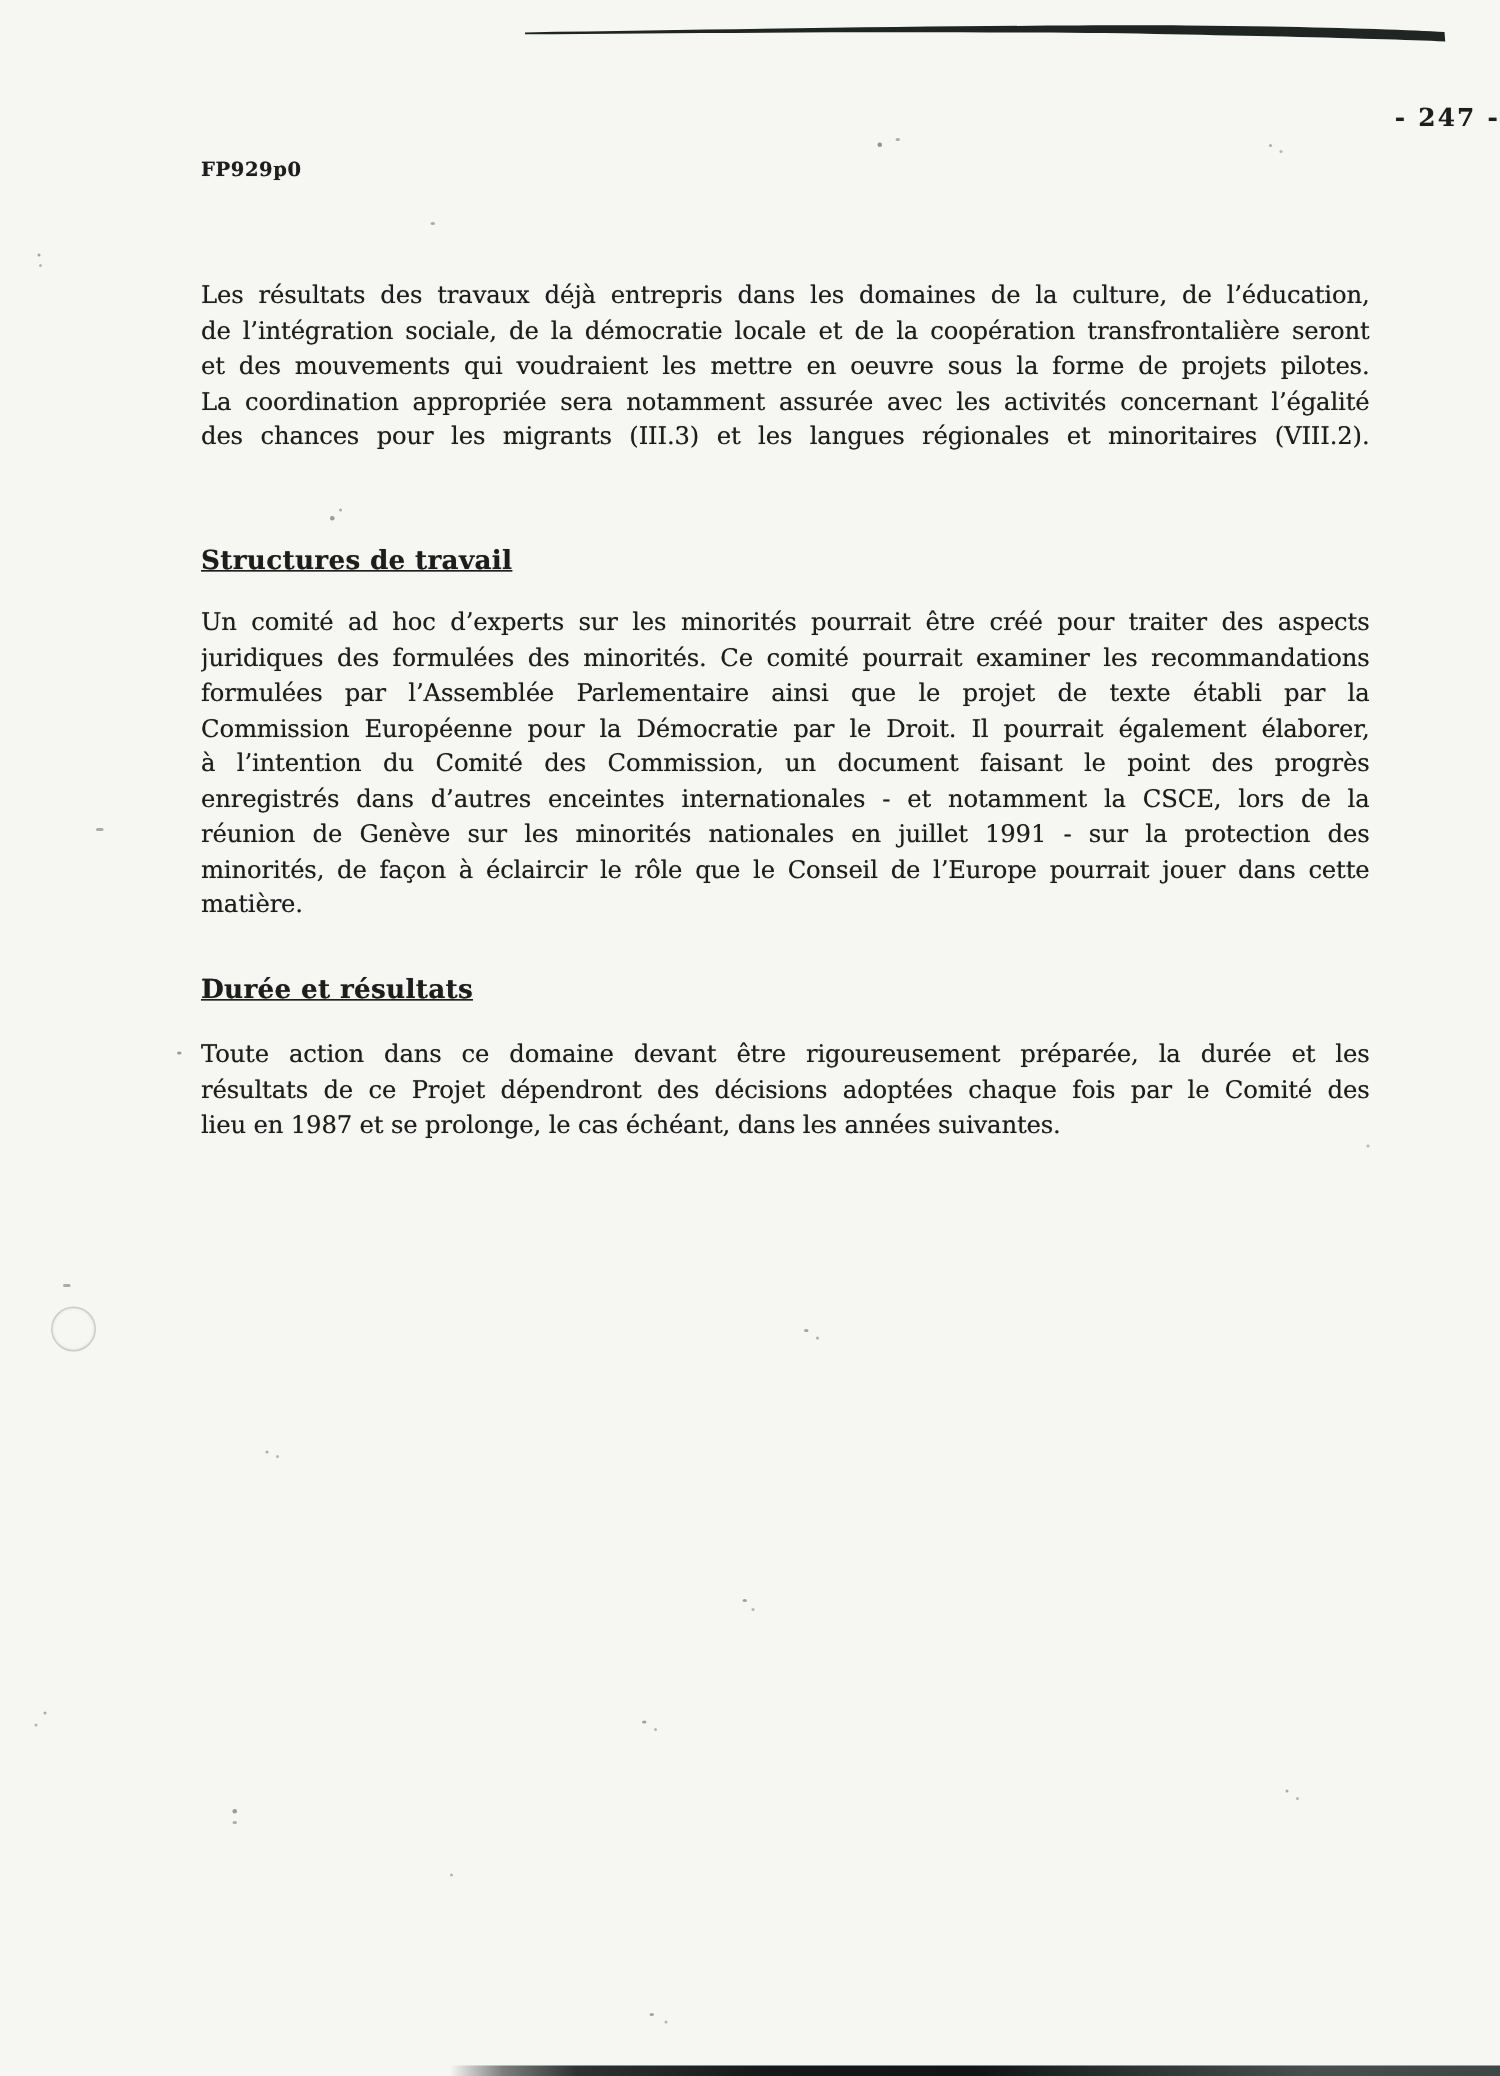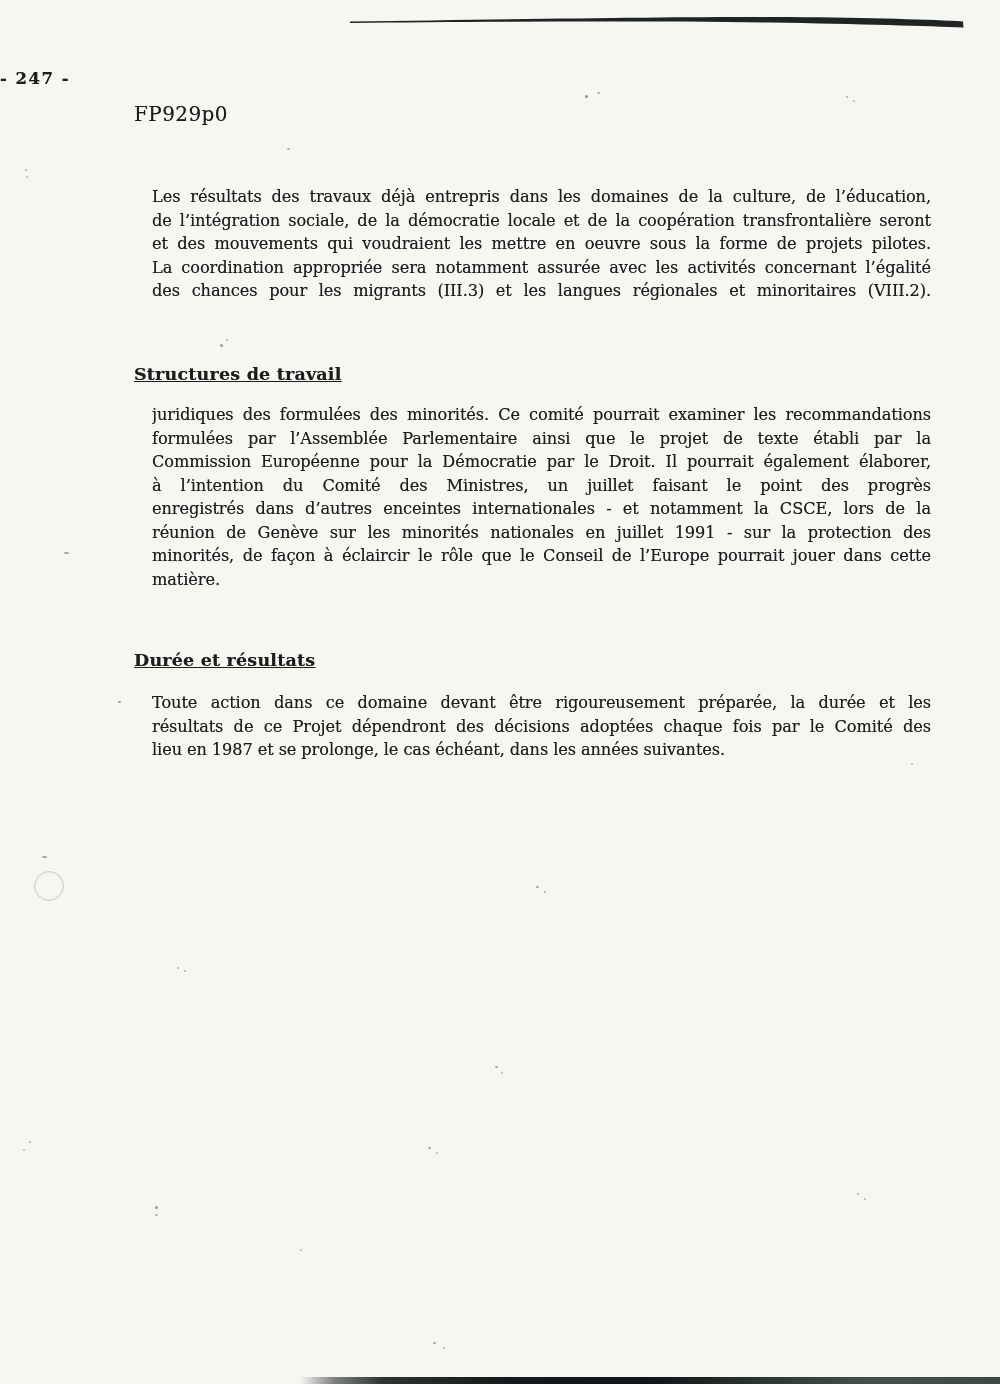--- a/index.html
+++ b/index.html
@@ -12,32 +12,32 @@
     position: relative;
     width: 1000px; height: 1384px;
     background: #f6f6f3;
     overflow: hidden;
     color: #1d1d1d;
   }
   .ink { text-shadow: 0 0 0.45px rgba(25,25,25,0.6); }
 
   .page-number {
     position: absolute; top: 67px; left: 0; width: 1000px;
-    text-align: left;
+    text-align: right;
     font-size: 16.5px; line-height: 24px; font-weight: bold;
     letter-spacing: 1.5px;
   }
   .doc-ref {
     position: absolute; top: 101px; left: 134px;
-    font-size: 20px; line-height: 26px; font-weight: normal;
+    font-size: 13px; line-height: 26px; font-weight: bold;
     letter-spacing: 0.4px;
   }
 
   .textblock {
-    position: absolute; left: 152px; width: 779px;
+    position: absolute; left: 134px; width: 779px;
   }
   .line {
     height: 23.5px; line-height: 23.5px;
     font-size: 16.2px;
     white-space: nowrap;
     overflow: hidden;
     text-align: justify;
     text-align-last: justify;
     letter-spacing: -0.1px;
   }
@@ -91,24 +91,25 @@
   <div class="textblock ink" style="top:185px;">
     <div class="line">Les résultats des travaux déjà entrepris dans les domaines de la culture, de l’éducation,</div>
     <div class="line">de l’intégration sociale, de la démocratie locale et de la coopération transfrontalière seront</div>
     <div class="line">et des mouvements qui voudraient les mettre en oeuvre sous la forme de projets pilotes.</div>
     <div class="line">La coordination appropriée sera notamment assurée avec les activités concernant l’égalité</div>
     <div class="line">des chances pour les migrants (III.3) et les langues régionales et minoritaires (VIII.2).</div>
   </div>
 
   <div class="heading ink" style="top:361px;">Structures de travail</div>
   <div class="textblock ink" style="top:403px;">
+    <div class="line">Un comité ad hoc d’experts sur les minorités pourrait être créé pour traiter des aspects</div>
     <div class="line">juridiques des formulées des minorités. Ce comité pourrait examiner les recommandations</div>
     <div class="line">formulées par l’Assemblée Parlementaire ainsi que le projet de texte établi par la</div>
     <div class="line">Commission Européenne pour la Démocratie par le Droit. Il pourrait également élaborer,</div>
-    <div class="line">à l’intention du Comité des Ministres, un juillet faisant le point des progrès</div>
+    <div class="line">à l’intention du Comité des Commission, un document faisant le point des progrès</div>
     <div class="line">enregistrés dans d’autres enceintes internationales - et notamment la CSCE, lors de la</div>
     <div class="line">réunion de Genève sur les minorités nationales en juillet 1991 - sur la protection des</div>
     <div class="line">minorités, de façon à éclaircir le rôle que le Conseil de l’Europe pourrait jouer dans cette</div>
     <div class="line lastline">matière.</div>
   </div>
 
   <div class="heading ink" style="top:647px;text-align:right;">Durée et résultats</div>
   <div class="textblock ink" style="top:691px;">
     <div class="line">Toute action dans ce domaine devant être rigoureusement préparée, la durée et les</div>
     <div class="line">résultats de ce Projet dépendront des décisions adoptées chaque fois par le Comité des</div>

